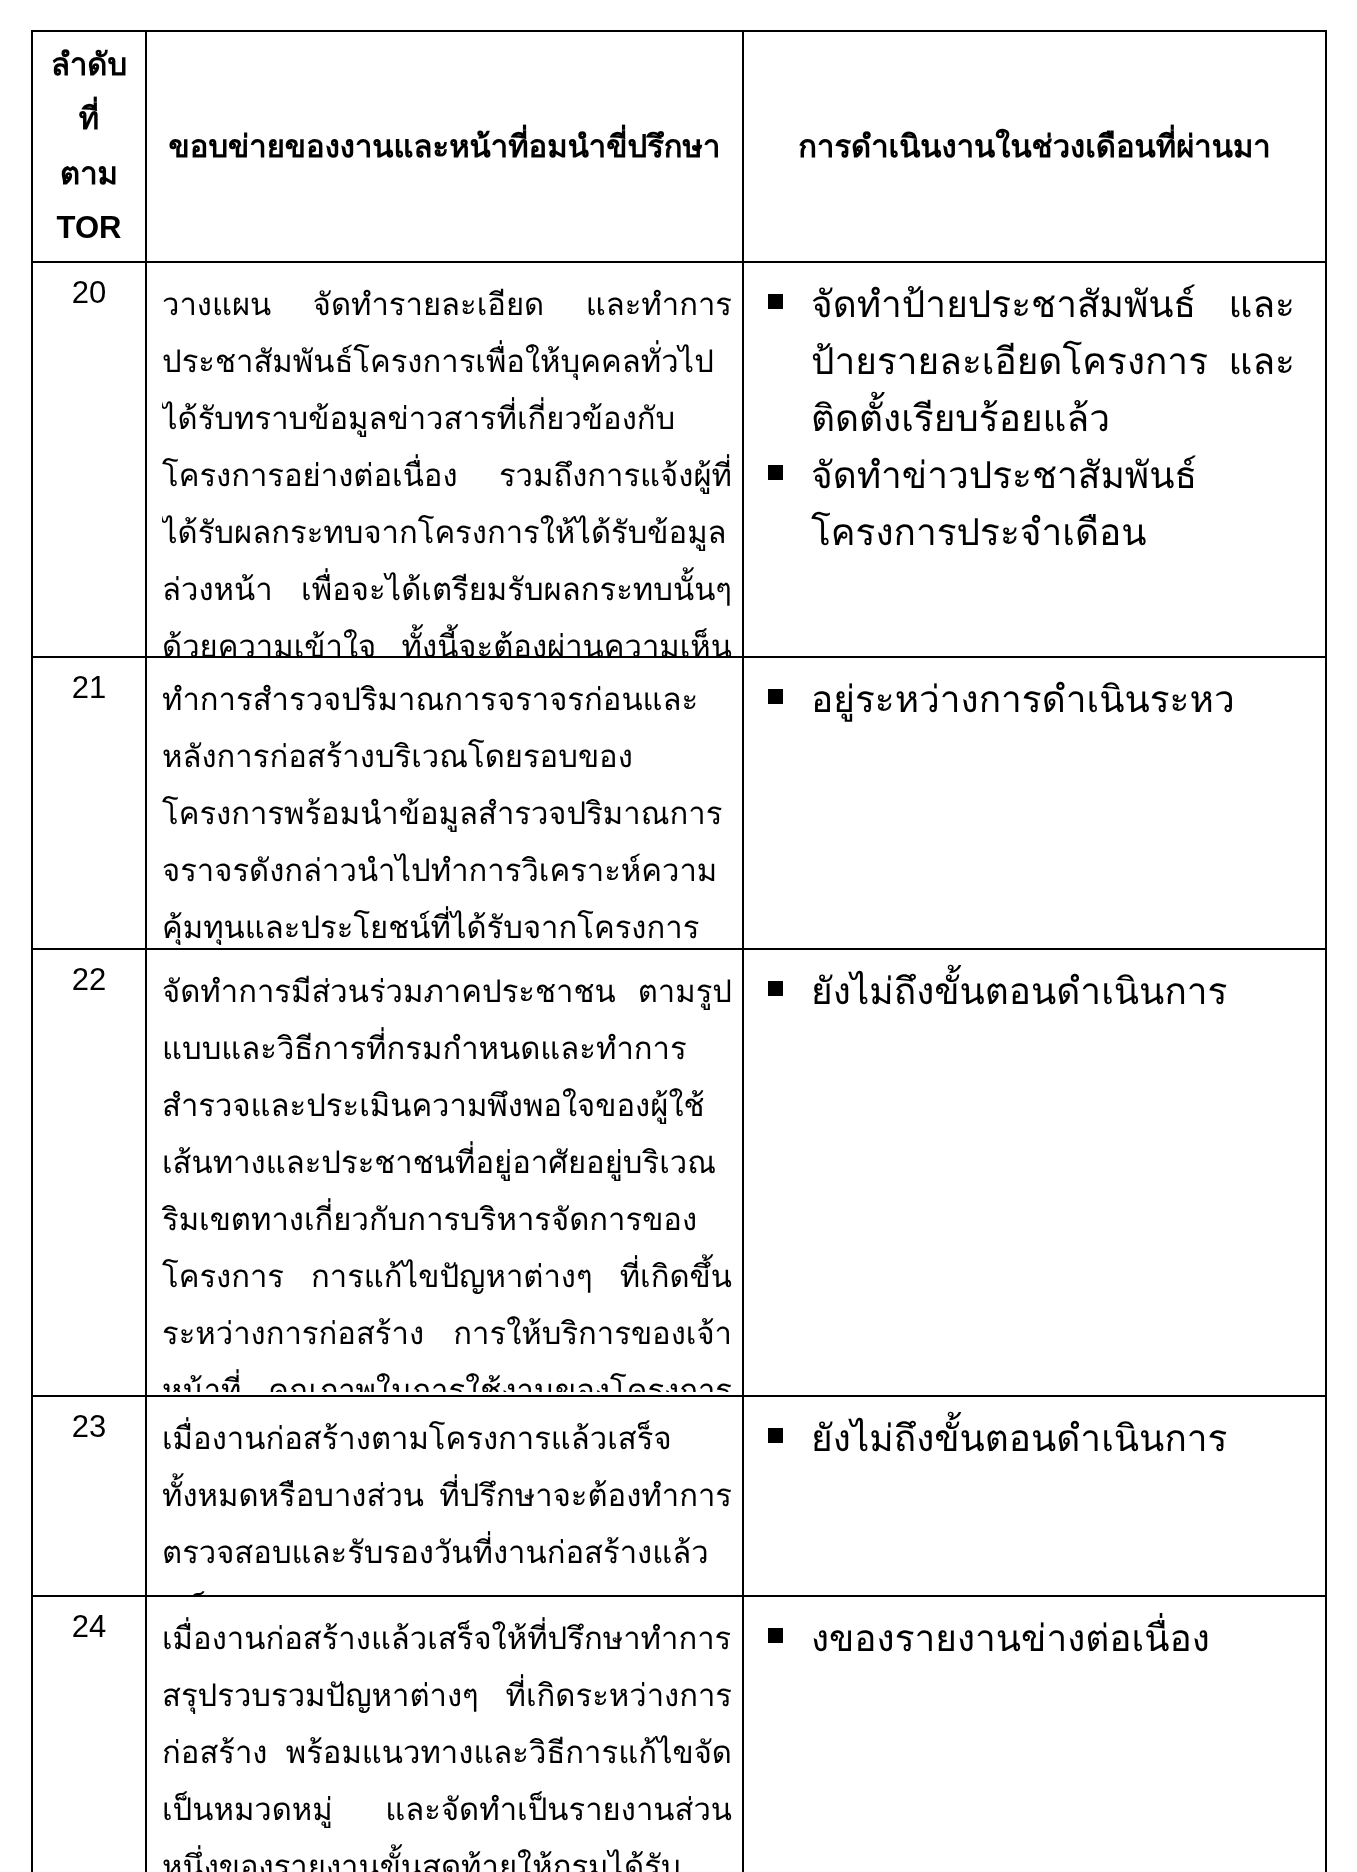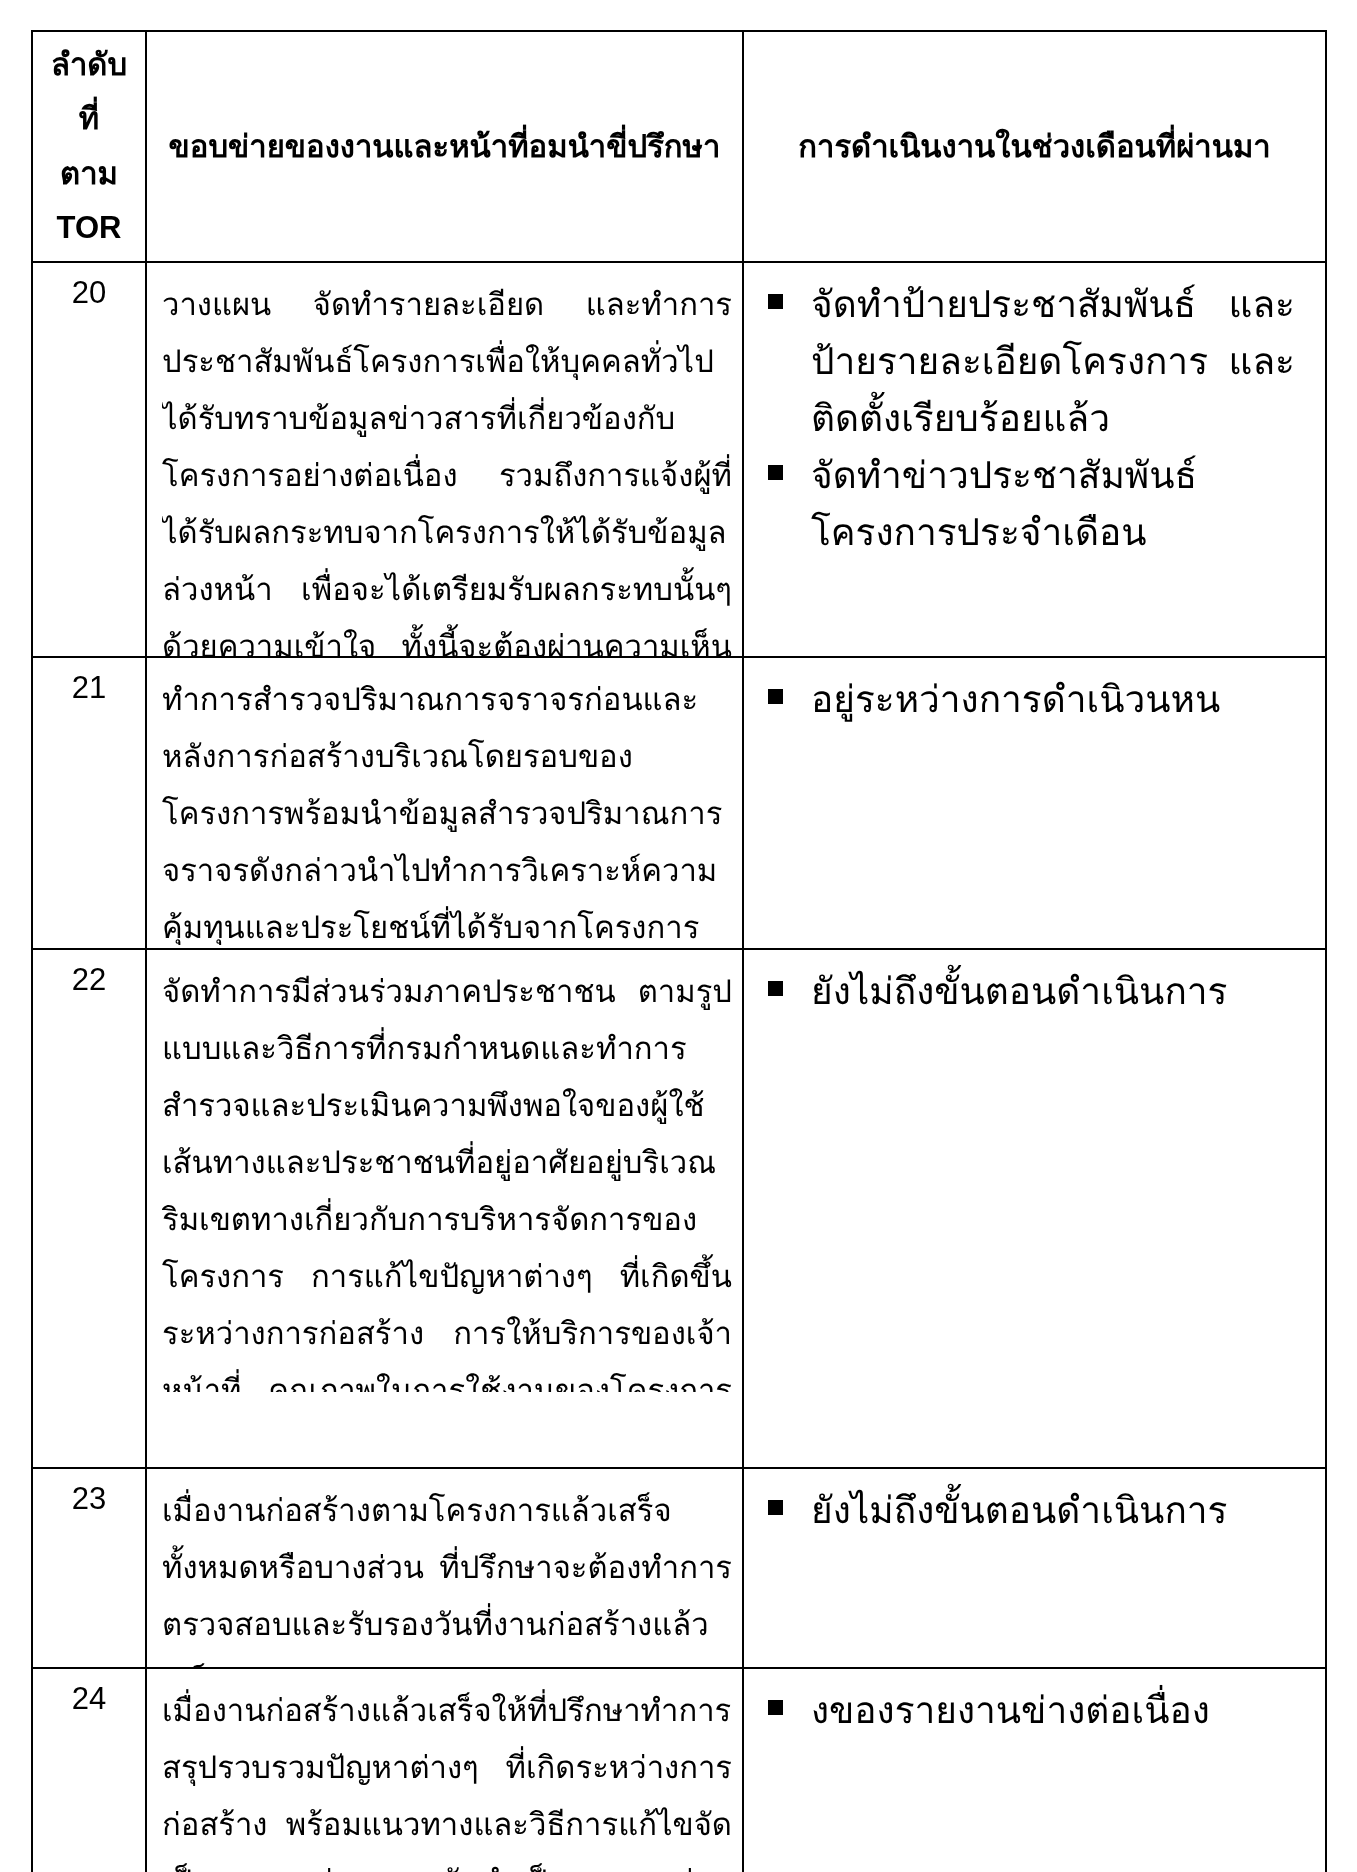--- a/index.html
+++ b/index.html
@@ -28,21 +28,21 @@
   col.c2 { width: 597px; }
   col.c3 { width: 583px; }
   th, td {
     border: 2px solid #000000;
     background: #ffffff;
     overflow: hidden;
   }
   tr.header-row { height: 165px; }
   tr.row-20 { height: 294px; }
   tr.row-21 { height: 292px; padding-left: 16px; }
-  tr.row-22 { height: 519px; margin-left: 31px; }
+  tr.row-22 { height: 447px; margin-left: 31px; }
   tr.row-23 { height: 178px; margin-top: 38px; }
   tr.row-24 { height: 295px; }
   th {
     font-weight: bold;
     font-size: 31px;
     text-align: center;
     vertical-align: middle;
     padding: 6px 10px;
     line-height: 1.6;
   }
@@ -138,21 +138,21 @@
         <td class="num-cell">21</td>
         <td class="scope-cell">
           <div class="clip">
             <div class="scope-text">ทำการสำรวจปริมาณการจราจรก่อนและหลังการก่อสร้างบริเวณโดยรอบของโครงการพร้อมนำข้อมูลสำรวจปริมาณการจราจรดังกล่าวนำไปทำการวิเคราะห์ความคุ้มทุนและประโยชน์ที่ได้รับจากโครงการต่อไป</div>
           </div>
         </td>
         <td class="acts-cell">
           <div class="clip">
             <div class="bullet-item">
               <span class="bullet-square"></span>
-              <span class="bullet-text">อยู่ระหว่างการดำเนิวนหน</span>
+              <span class="bullet-text">อยู่ระหว่างการดำเนินระหว</span>
             </div>
           </div>
         </td>
       </tr>
 
       <tr class="row-22">
         <td class="num-cell">22</td>
         <td class="scope-cell">
           <div class="clip">
             <div class="scope-text">จัดทำการมีส่วนร่วมภาคประชาชน ตามรูปแบบและวิธีการที่กรมกำหนดและทำการสำรวจและประเมินความพึงพอใจของผู้ใช้เส้นทางและประชาชนที่อยู่อาศัยอยู่บริเวณริมเขตทางเกี่ยวกับการบริหารจัดการของโครงการ การแก้ไขปัญหาต่างๆ ที่เกิดขึ้นระหว่างการก่อสร้าง การให้บริการของเจ้าหน้าที่ คุณภาพในการใช้งานของโครงการก่อนและหลังมีโครงการ และอื่นๆ ที่ที่ปรึกษาเห็นว่าควรมีการประเมิน</div>

